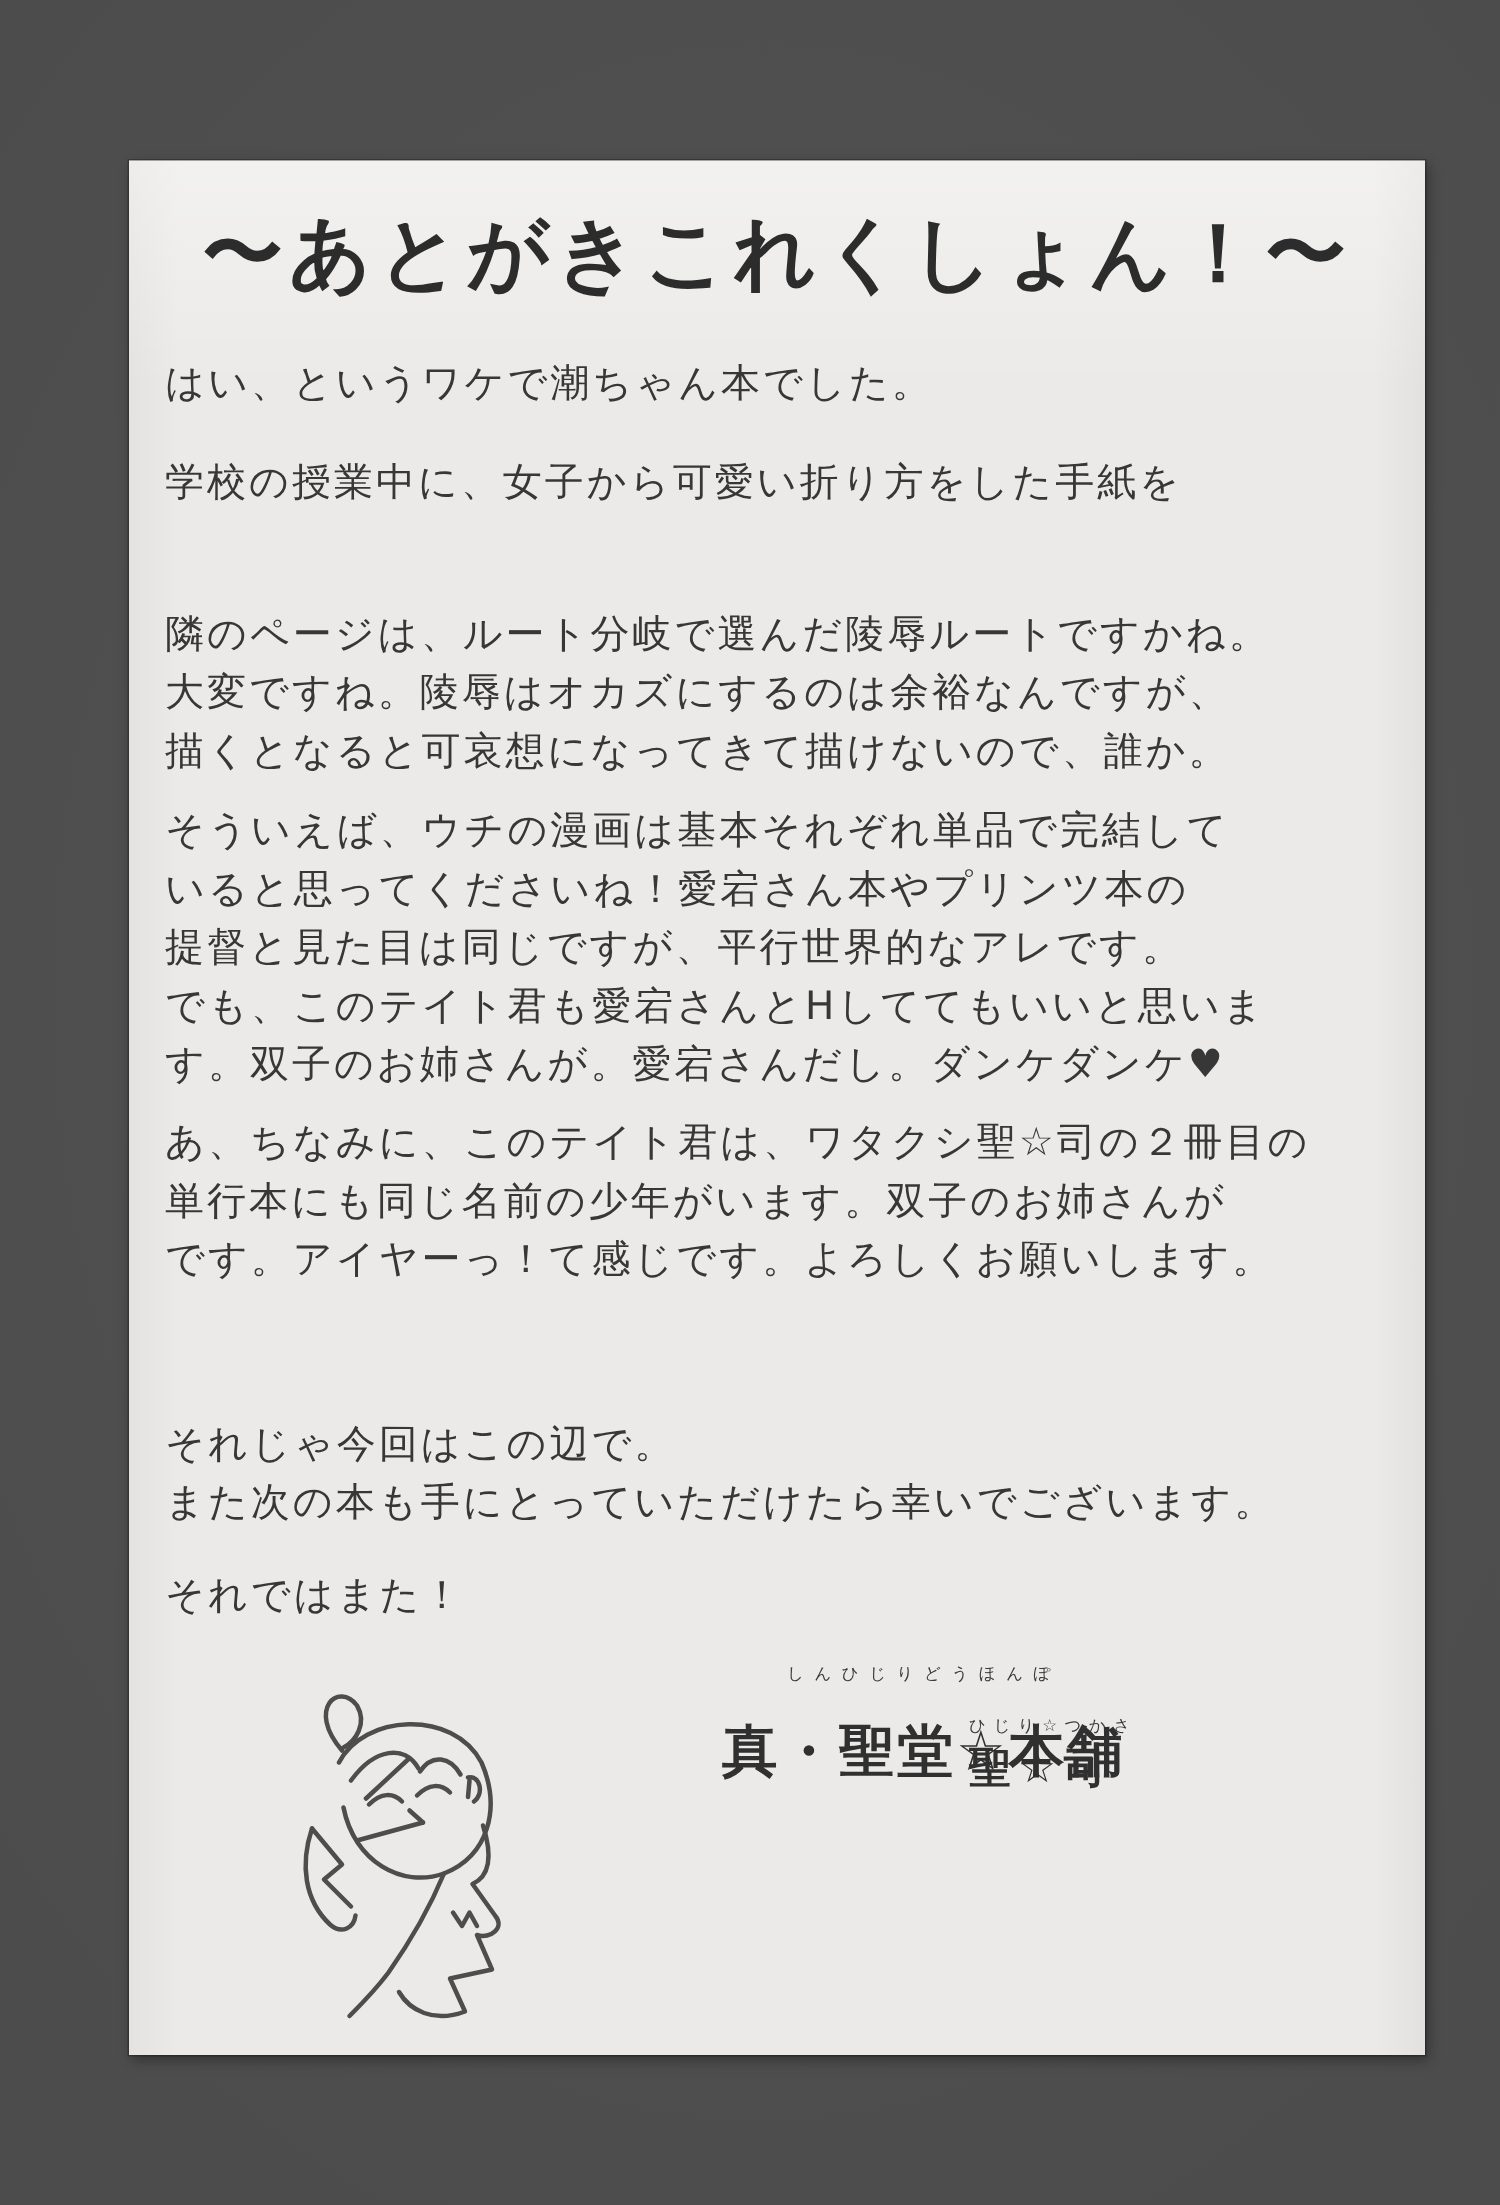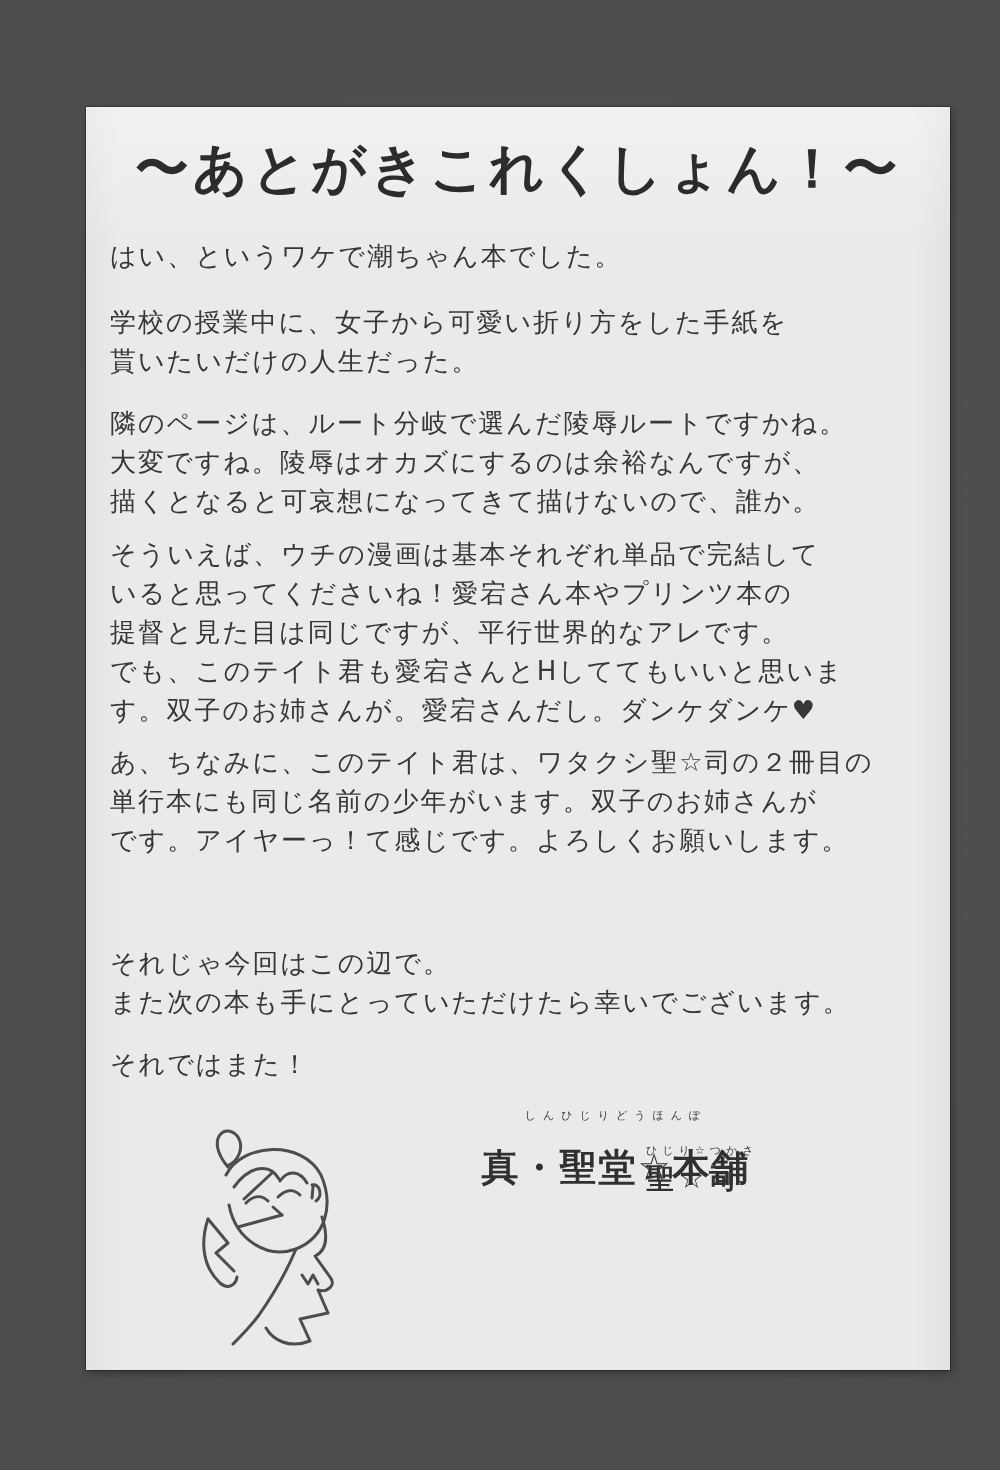--- a/index.html
+++ b/index.html
@@ -94,21 +94,20 @@
   <div class="paper">
 
     <div class="title">〜あとがきこれくしょん！〜</div>
 
     <div class="para" style="top:130px">
       <div class="line">はい、というワケで潮ちゃん本でした。</div>
     </div>
 
     <div class="para" style="top:196px">
       <div class="line">学校の授業中に、女子から可愛い折り方をした手紙を</div>
-      <div class="line">貰いたいだけの人生だった。</div>
     </div>
 
     <div class="para" style="top:297px">
       <div class="line">隣のページは、ルート分岐で選んだ陵辱ルートですかね。</div>
       <div class="line">大変ですね。陵辱はオカズにするのは余裕なんですが、</div>
       <div class="line">描くとなると可哀想になってきて描けないので、誰か。</div>
     </div>
 
     <div class="para" style="top:428px">
       <div class="line">そういえば、ウチの漫画は基本それぞれ単品で完結して</div>

